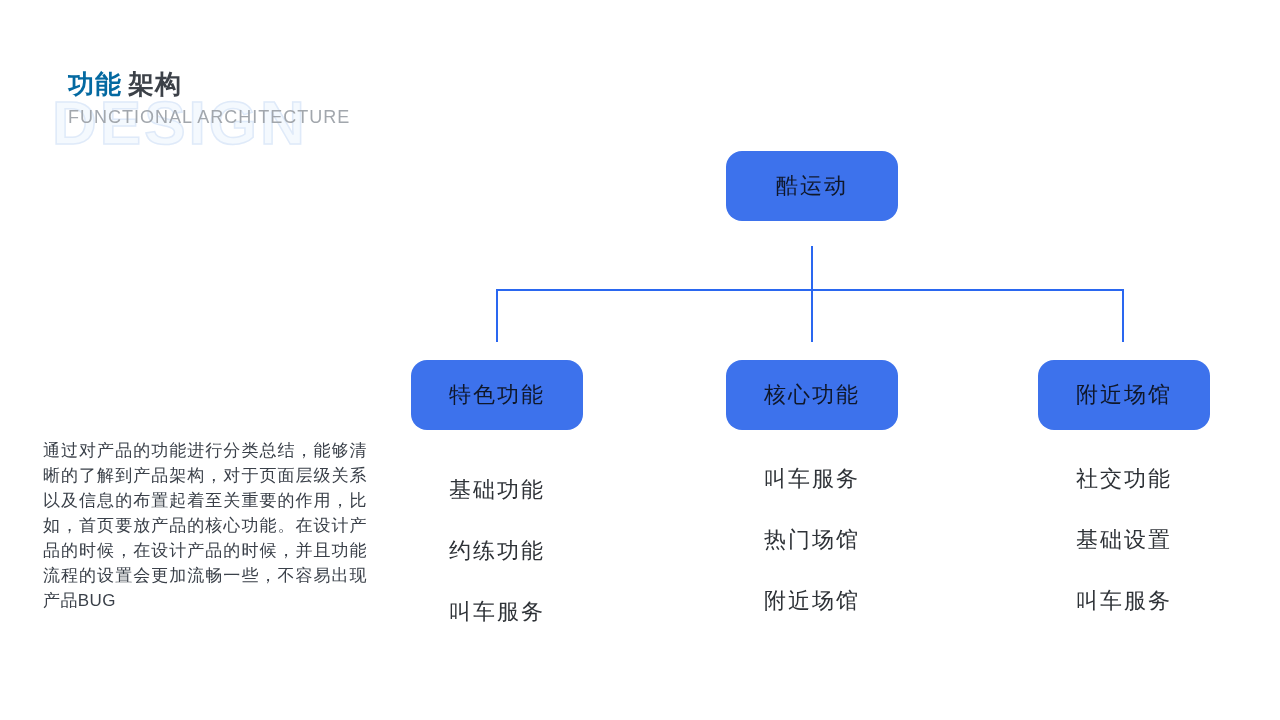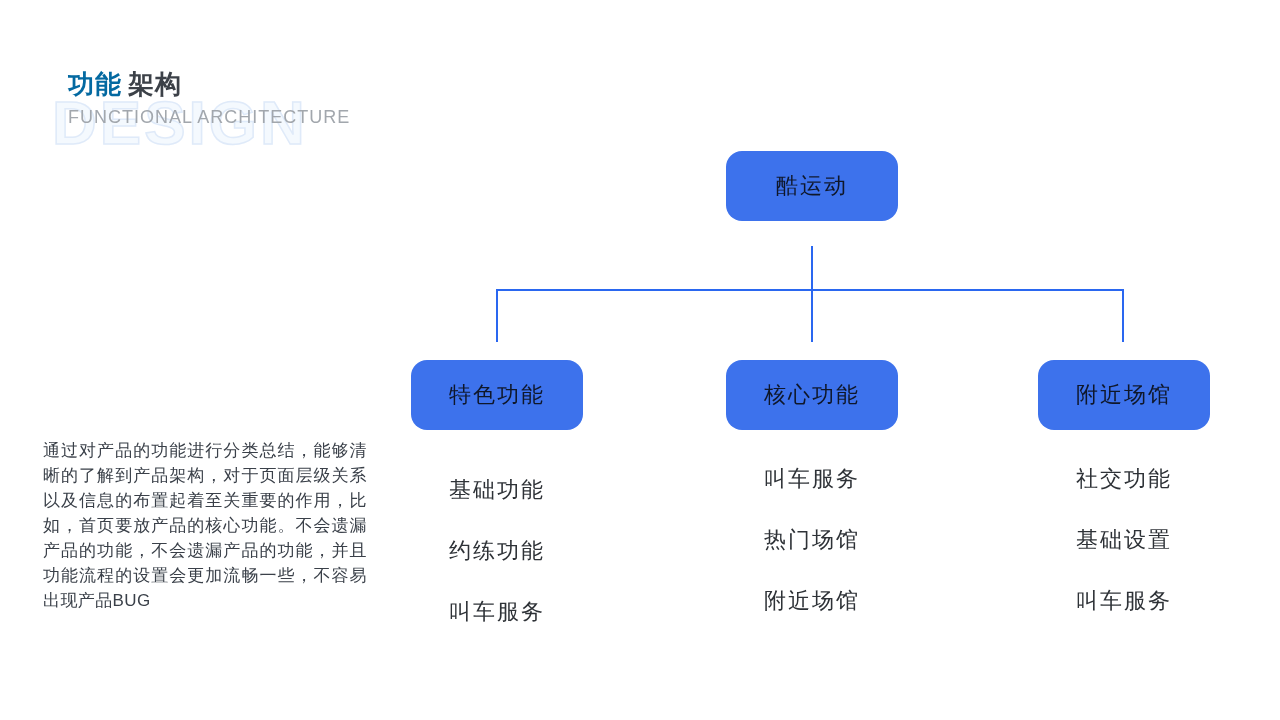--- a/index.html
+++ b/index.html
@@ -133,21 +133,21 @@
 <body>
 
 <div class="slide">
 
   <div class="watermark">DESIGN</div>
   <div class="header">
     <h1 class="page-title"><span class="t-accent">功能</span><span class="t-rest">架构</span></h1>
     <div class="page-subtitle">FUNCTIONAL ARCHITECTURE</div>
   </div>
 
-  <p class="description">通过对产品的功能进行分类总结，能够清晰的了解到产品架构，对于页面层级关系以及信息的布置起着至关重要的作用，比如，首页要放产品的核心功能。不会遗漏产品的功能，不会遗漏产品的功能，并且功能流程的设置会更加流畅一些，不容易出现产品BUG</p>
+  <p class="description">通过对产品的功能进行分类总结，能够清晰的了解到产品架构，对于页面层级关系以及信息的布置起着至关重要的作用，比如，首页要放产品的核心功能。在设计产品的时候，在设计产品的时候，并且功能流程的设置会更加流畅一些，不容易出现产品BUG</p>
 
   <svg class="connectors" viewBox="0 0 1280 720" xmlns="http://www.w3.org/2000/svg" aria-hidden="true">
     <line x1="812" y1="246" x2="812" y2="342"></line>
     <line x1="496" y1="290" x2="1124" y2="290"></line>
     <line x1="497" y1="289" x2="497" y2="342"></line>
     <line x1="1123" y1="289" x2="1123" y2="342"></line>
   </svg>
 
   <div class="node node-root">酷运动</div>
 

